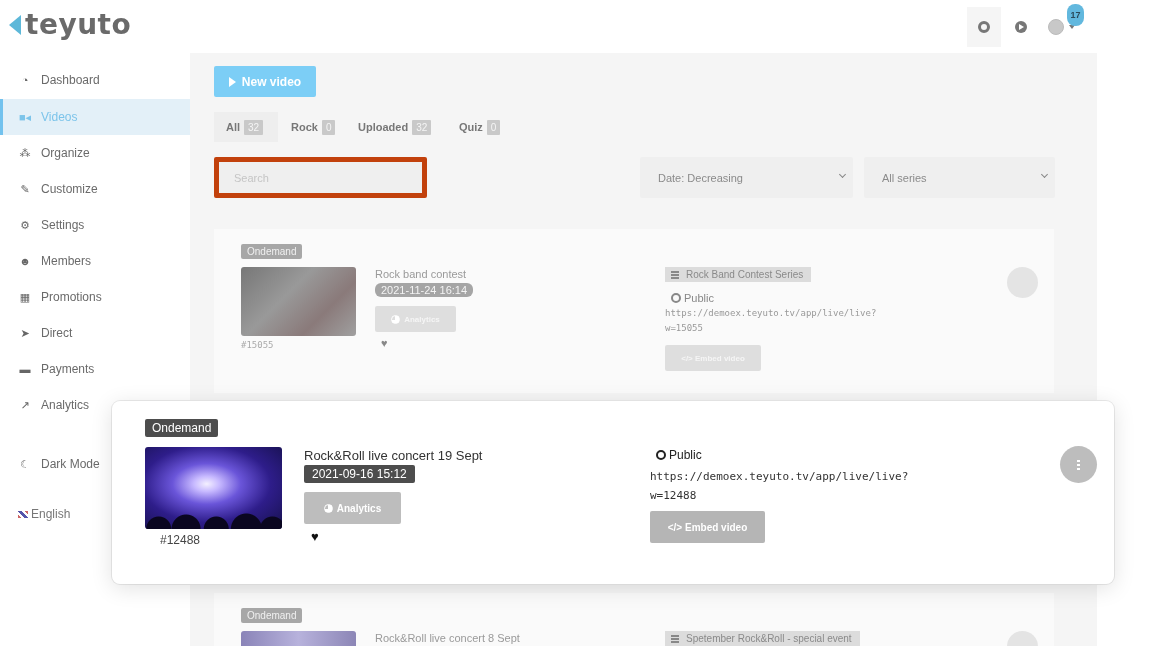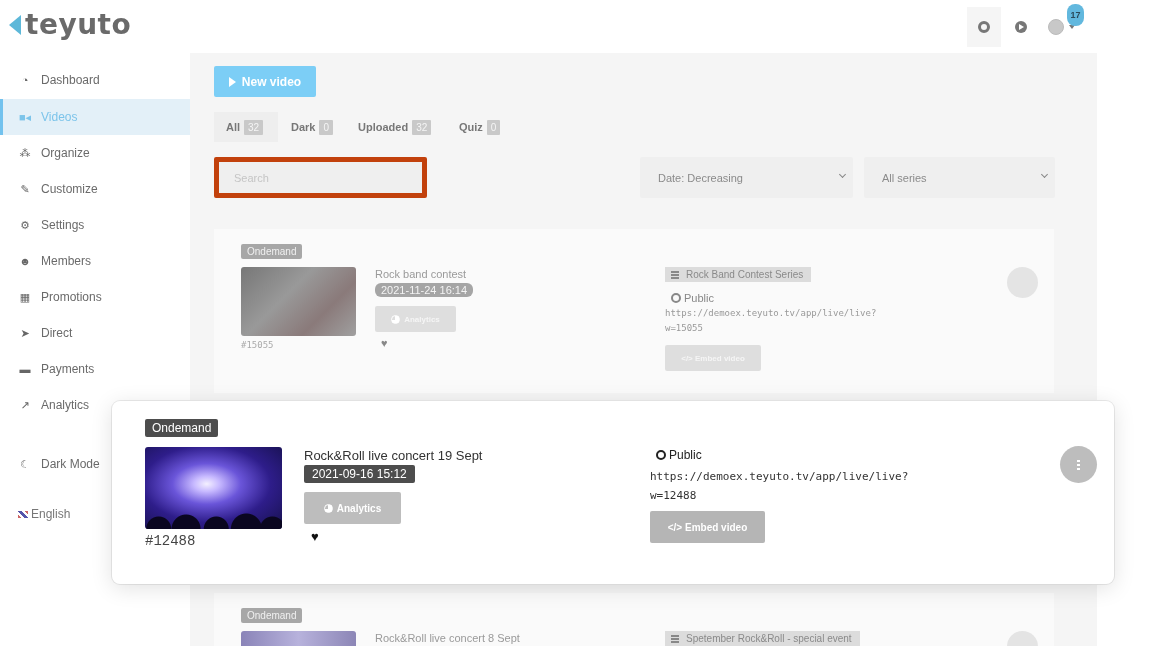--- a/index.html
+++ b/index.html
@@ -58,21 +58,21 @@
   .globe-icon { display: inline-block; width: 10px; height: 10px; border-radius: 50%; border: 2px solid currentColor; margin-right: 3px; }
   .url-faded { position: absolute; font-family: "DejaVu Sans Mono", monospace; font-size: 9px; color: #999; line-height: 15px; }
   .dots-faded { position: absolute; width: 31px; height: 31px; border-radius: 50%; background: #e4e4e4; }
 
   
   .hcard { position: absolute; left: 112px; top: 401px; width: 1002px; height: 183px; background: #fff; border-radius: 8px; box-shadow: 0 4px 22px rgba(0,0,0,0.12), 0 0 0 1px #ececec; }
   .h-badge { position: absolute; left: 145px; top: 419px; background: #4d4d4d; color: #fff; font-size: 12px; padding: 2px 7px; border-radius: 2px; }
   .h-thumb { position: absolute; left: 145px; top: 447px; width: 137px; height: 82px; border-radius: 3px; overflow: hidden;
      background: radial-gradient(ellipse at 45% 45%, #f4f0ff 0%, #c7b9ff 12%, #6a55d9 32%, #2e1d8a 60%, #15104a 100%); }
   .h-thumb .crowd { position: absolute; left: 0; bottom: 0; width: 100%; height: 22px; background: radial-gradient(circle at 10% 100%,#0a0620 12px,transparent 13px), radial-gradient(circle at 30% 100%,#0a0620 14px,transparent 15px), radial-gradient(circle at 52% 100%,#0a0620 12px,transparent 13px), radial-gradient(circle at 74% 100%,#0a0620 15px,transparent 16px), radial-gradient(circle at 93% 100%,#0a0620 12px,transparent 13px); }
-  .h-id { position: absolute; left: 145px; top: 533px; font-family: Liberation Mono, monospace; font-size: 14px; color: #444; }
+  .h-id { position: absolute; left: 160px; top: 533px; font-family: Liberation Sans, sans-serif; font-size: 12px; color: #444; }
   .h-title { position: absolute; left: 304px; top: 448px; font-size: 13px; color: #333; }
   .h-date { position: absolute; left: 304px; top: 465px; background: #4d4d4d; color: #fff; font-size: 12px; padding: 2px 8px; border-radius: 2px; }
   .h-analytics { position: absolute; left: 304px; top: 492px; width: 97px; height: 32px; background: #bdbdbd; border-radius: 2px; color: #fff; font-size: 10px; font-weight: bold; display: flex; align-items: center; justify-content: center; }
   .pie-icon { display: inline-block; width: 9px; height: 9px; border-radius: 50%; background: conic-gradient(#fff 0 75%, transparent 75%); border: 1px solid #fff; margin-right: 4px; }
   .h-heart { position: absolute; left: 311px; top: 529px; font-size: 13px; color: #111; }
   .h-public { position: absolute; left: 656px; top: 448px; font-size: 12px; color: #222; display: flex; align-items: center; }
   .h-url { position: absolute; left: 650px; top: 467px; font-family: "DejaVu Sans Mono", monospace; font-size: 11px; color: #333; line-height: 19px; }
   .h-embed { position: absolute; left: 650px; top: 511px; width: 115px; height: 32px; background: #b5b5b5; border-radius: 2px; color: #fff; font-size: 10px; font-weight: bold; display: flex; align-items: center; justify-content: center; }
   .h-dots { position: absolute; left: 1060px; top: 446px; width: 37px; height: 37px; border-radius: 50%; background: #bdbdbd; display: flex; align-items: center; justify-content: center; }
   .vdots { width: 3px; height: 11px; background: radial-gradient(circle,#fff 1.3px,transparent 1.5px) 0 0/3px 4px repeat-y; }
@@ -153,21 +153,21 @@
 <div class="new-video">
   <span class="tri"></span>
   <span>New video</span>
 </div>
 
 <div class="tab active" style="left:214px;width:64px;padding-left:12px">
   <span>All</span>
   <span class="count">32</span>
 </div>
 <div class="tab" style="left:283px">
-  <span>Dark</span>
+  <span>Rock</span>
   <span class="count">0</span>
 </div>
 <div class="tab" style="left:350px">
   <span>Uploaded</span>
   <span class="count">32</span>
 </div>
 <div class="tab" style="left:451px">
   <span>Quiz</span>
   <span class="count">0</span>
 </div>

